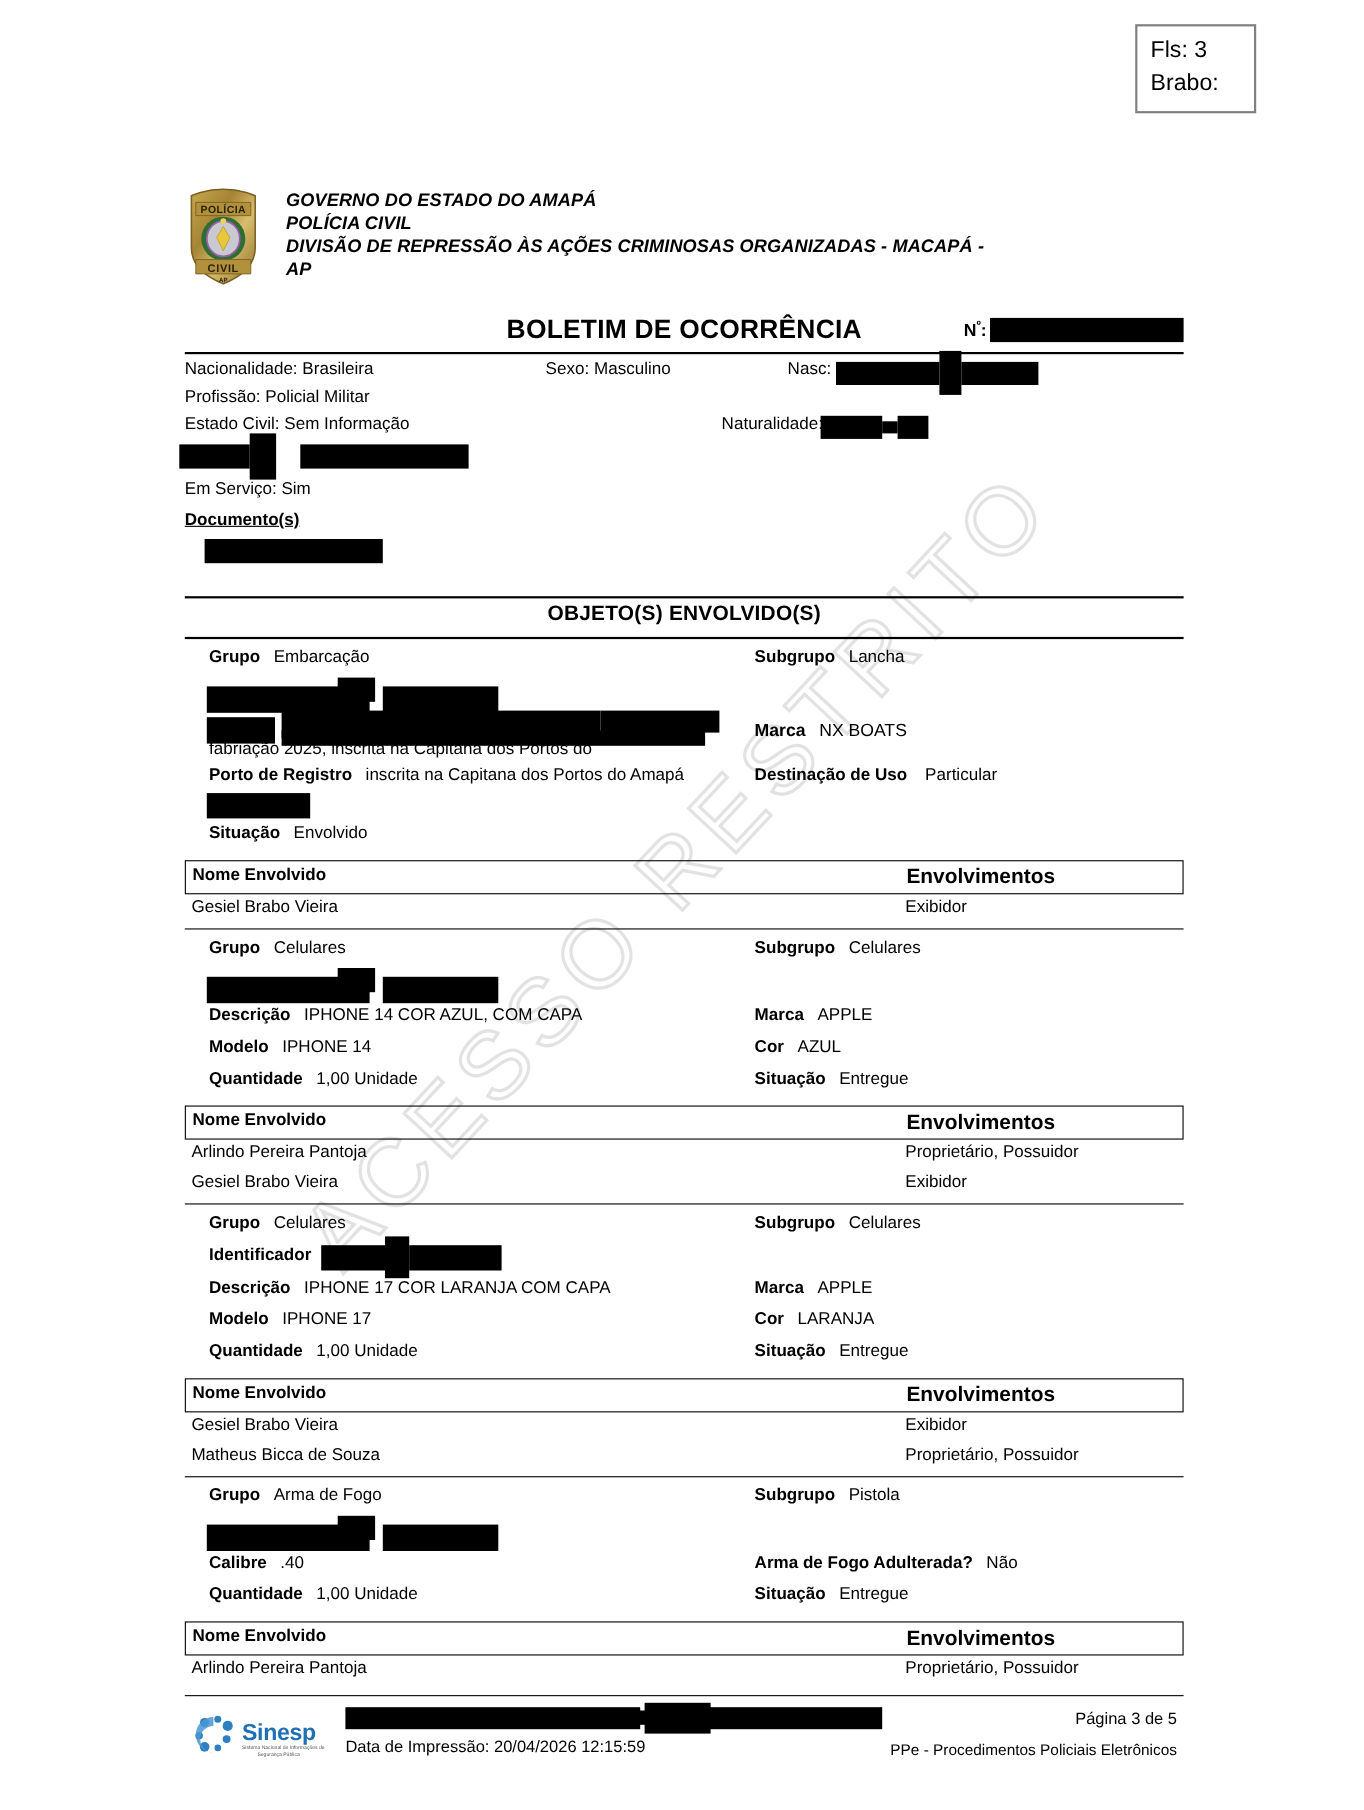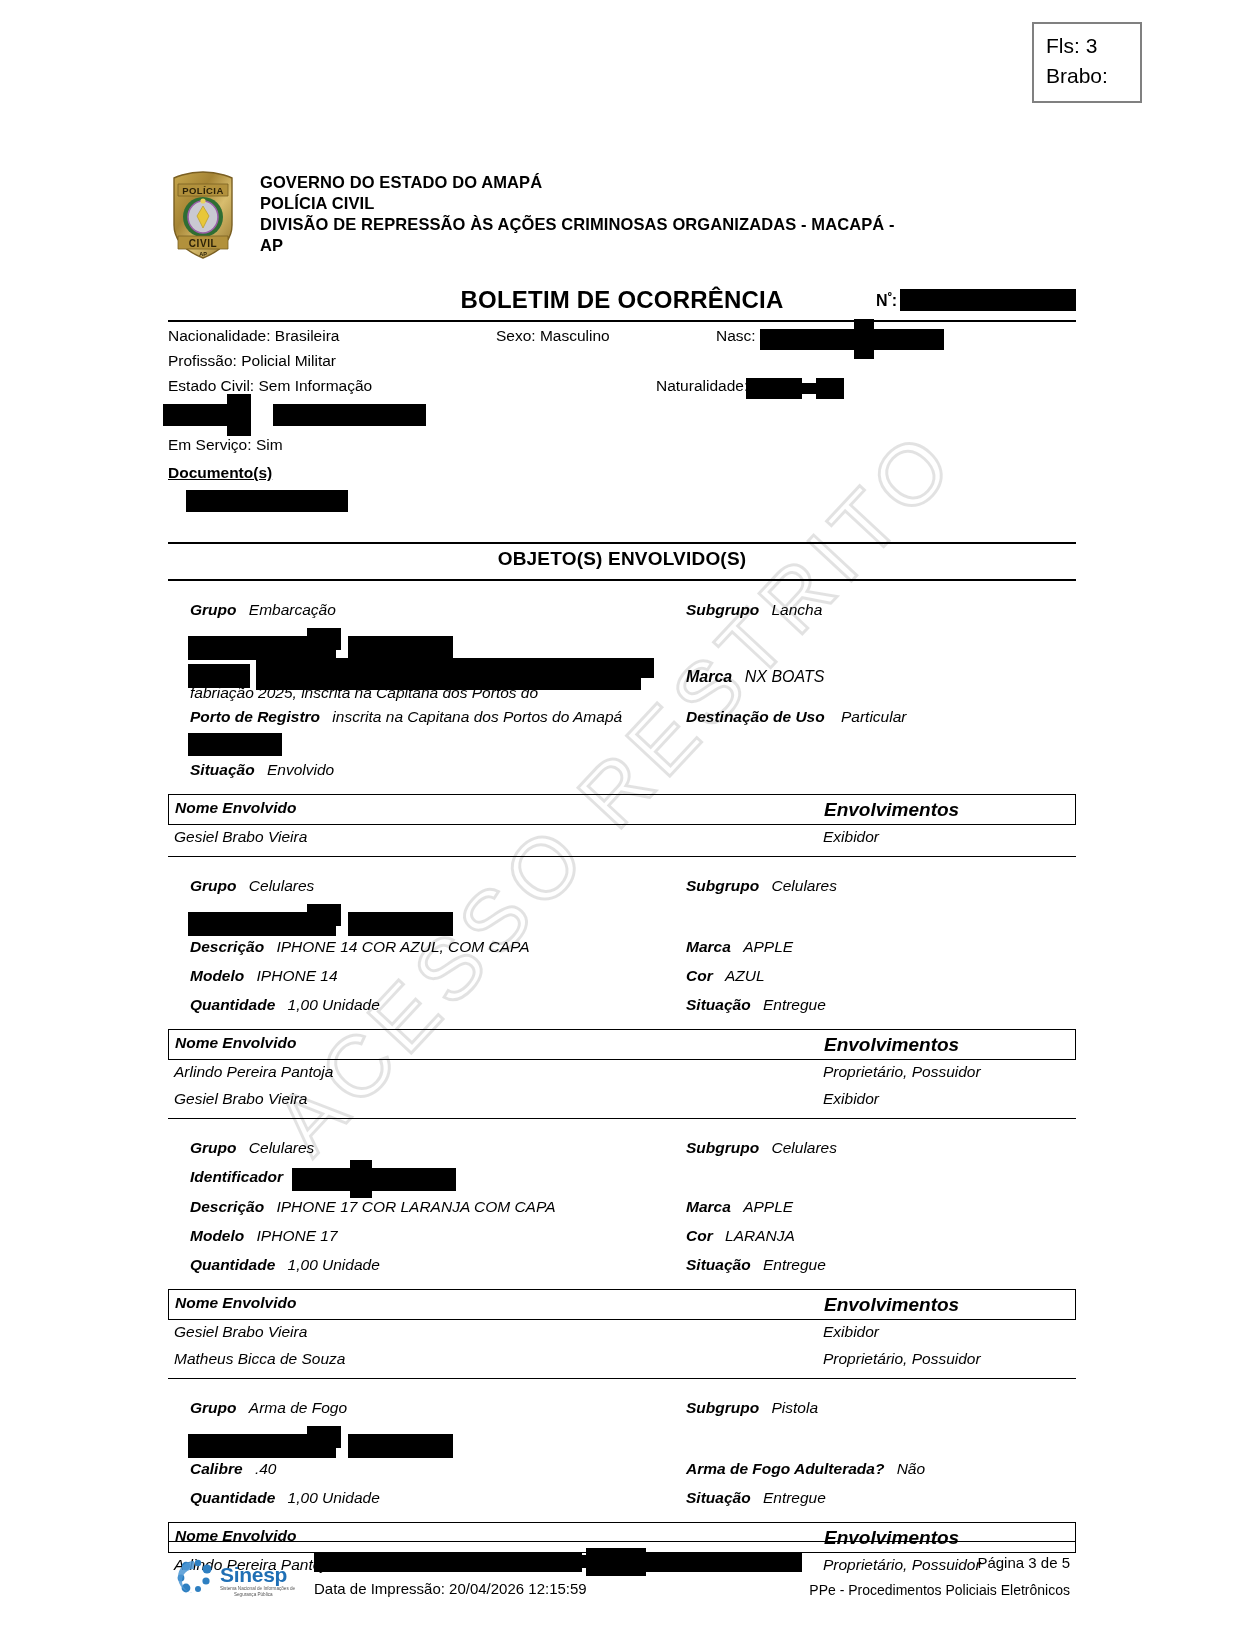--- a/index.html
+++ b/index.html
@@ -74,20 +74,21 @@
   }
   .brasao {
     width: 70px;
     height: 90px;
     flex: 0 0 70px;
     margin-right: 22px;
     margin-top: 2px;
   }
   .org-titles {
     padding-top: 4px;
+    font-style: italic;
   }
   .org-line {
     font-size: 16.5px;
     font-weight: bold;
     line-height: 21px;
     letter-spacing: 0.1px;
   }
 
   
   .doc-title-row {
@@ -158,21 +159,21 @@
   }
   .section-title {
     text-align: center;
     font-size: 19px;
     font-weight: bold;
     padding: 4px 0 5px 0;
     letter-spacing: 0.2px;
   }
 
   
-  .obj-block { padding: 20px 0 4px 0; position: relative; font-style: italic; }
+  .obj-block { padding: 8px 0 4px 0; position: relative; }
   .field-row {
     position: relative;
     min-height: 29px;
     font-size: 15.5px;
   }
   .f-left  { position: absolute; left: 22px;  top: 0; white-space: nowrap; }
   .f-right { position: absolute; left: 518px; top: 0; white-space: nowrap; }
   .f-key { font-weight: bold; }
   .f-val { font-weight: normal; }
 

